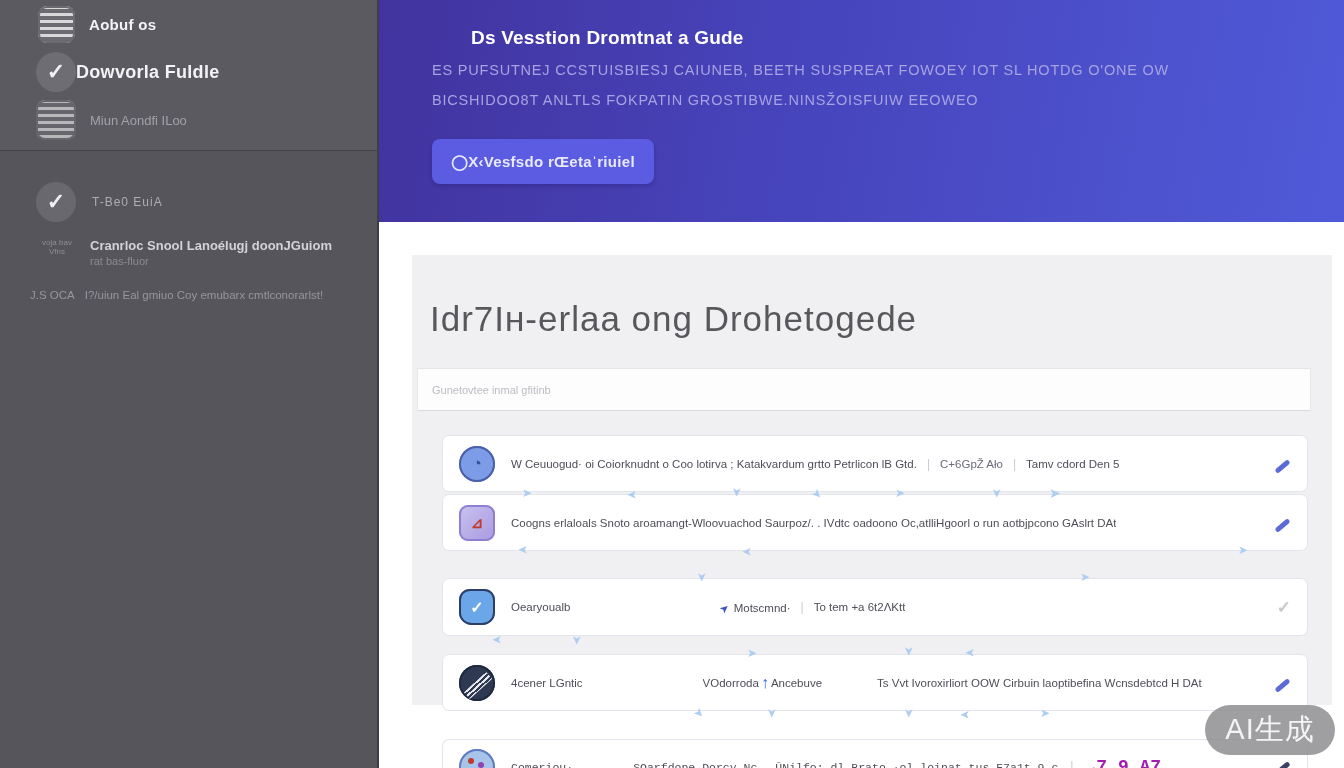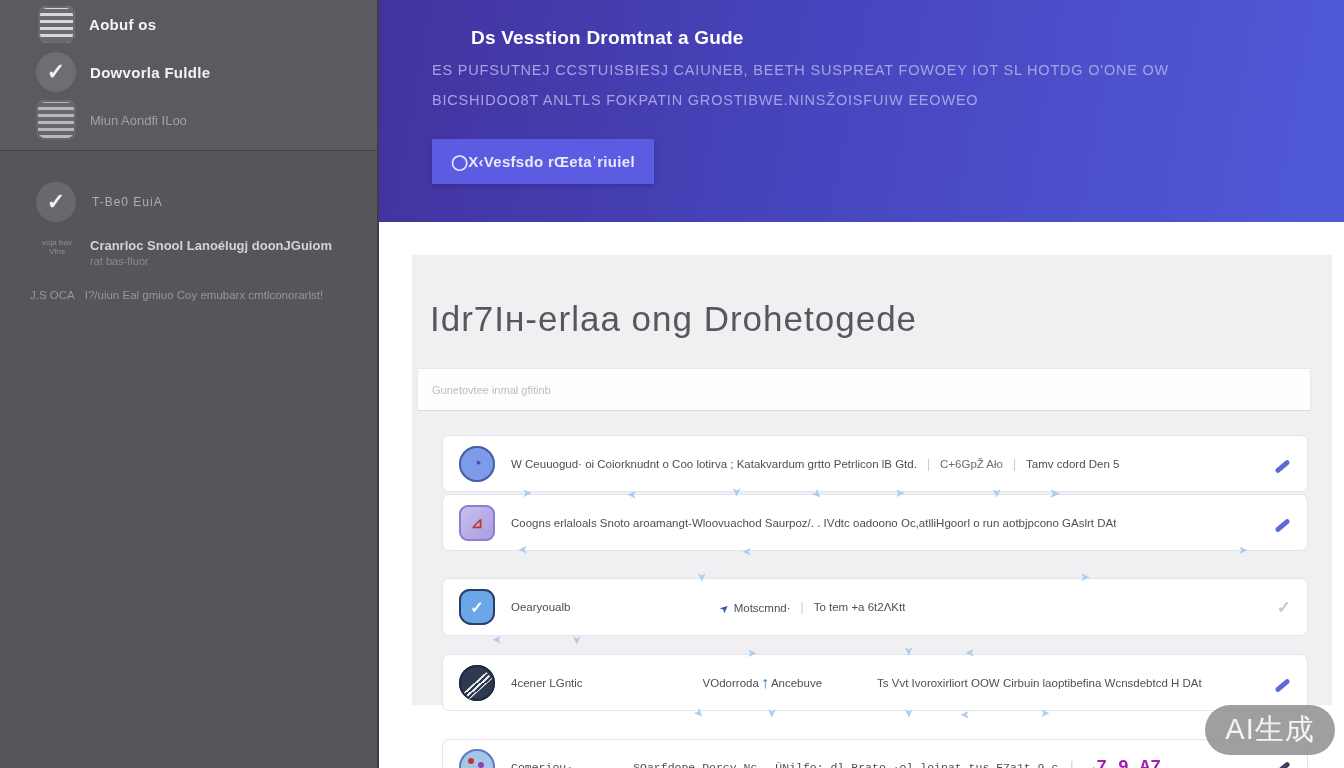--- a/index.html
+++ b/index.html
@@ -14,39 +14,39 @@
                  background:#5b5a61; border-bottom:1px solid #454449; }
   .side-item { position:absolute; display:flex; align-items:center; }
   .icon-stripes { width:37px; height:37px; border-radius:9px;
       background:repeating-linear-gradient(180deg,#d8d8da 0 3px,#6b6a70 3px 7px);
       box-shadow:0 0 0 2px #6b6a70 inset; }
   .icon-stripes.dim { opacity:.75; }
   .icon-circle { width:40px; height:40px; border-radius:50%; background:#6e6d73;
       color:#f1f1f3; display:flex; align-items:center; justify-content:center;
       font-size:22px; font-weight:bold; }
   .lbl-big { color:#f3f3f5; font-size:15px; font-weight:bold; margin-left:14px; letter-spacing:.3px; }
-  .lbl-big2 { color:#f3f3f5; font-size:15px; font-weight:bold; margin-left:14px; letter-spacing:.3px; }
+  .lbl-big2 { color:#f3f3f5; font-size:18px; font-weight:bold; letter-spacing:.3px; }
   .lbl-dim { color:#a2a1a8; font-size:13px; margin-left:14px; }
   .lbl-small { color:#aeadb4; font-size:12px; margin-left:16px; letter-spacing:1px; }
   .mini-text { width:46px; color:#8f8e95; font-size:8px; line-height:9px; text-align:center; }
   .side5-text .t1 { color:#d3d3d7; font-size:13px; font-weight:bold; }
   .side5-text .t2 { color:#8b8a91; font-size:11px; margin-top:2px; }
   .side6 { color:#97969d; font-size:11.5px; }
   .side6 .pfx { margin-right:10px; }
 
   
   .header { position:absolute; left:379px; top:0; width:965px; height:222px;
             background:linear-gradient(100deg,#42339e 0%,#4745bd 45%,#505ad8 100%); }
   .hdr-title { position:absolute; left:44px; top:27px; color:#fff;
                font-size:19px; font-weight:bold; letter-spacing:.2px;margin-left:48px; }
   .hdr-sub { position:absolute; left:53px; color:#a7a3e3; font-size:14.5px;
              letter-spacing:.8px; }
   .hdr-sub.l1 { top:62px; } .hdr-sub.l2 { top:92px; }
   .hdr-btn { position:absolute; left:53px; top:139px; width:222px; height:45px;
-             background:#5b5ce2; border:none; border-radius:1px; color:#e8e9fb;
+             background:#5b5ce2; border:none; border-radius:8px; color:#e8e9fb;
              font-size:15px; font-weight:bold; letter-spacing:.3px; cursor:pointer;
              box-shadow:0 2px 4px rgba(20,10,80,.25); font-family:inherit; }
 
   
   .panel { position:absolute; left:412px; top:255px; width:920px; height:450px;
            background:#f0f0f2; }
   .page-heading { position:absolute; left:18px; top:44px; color:#58585c;
                   font-size:35px; letter-spacing:1px; font-weight:400; }
   .search-box { position:absolute; left:5px; top:113px; width:894px; height:43px;
                 background:#fdfdfe; border:1px solid #e7e7ea; border-bottom:1px solid #d9d9de; }

